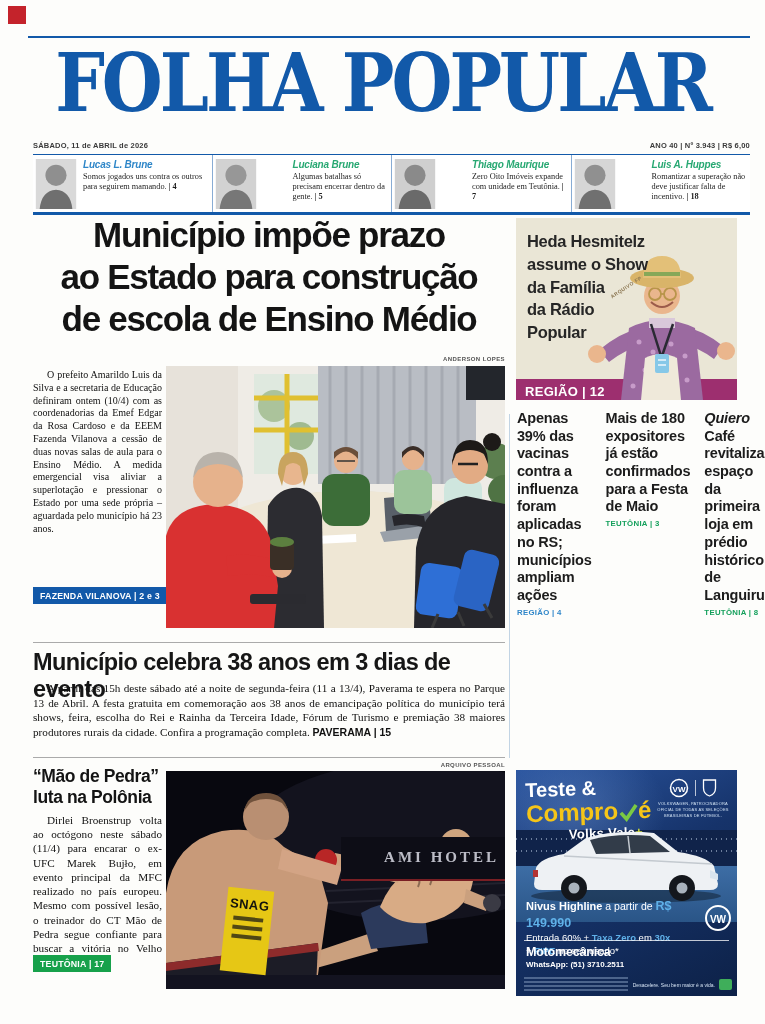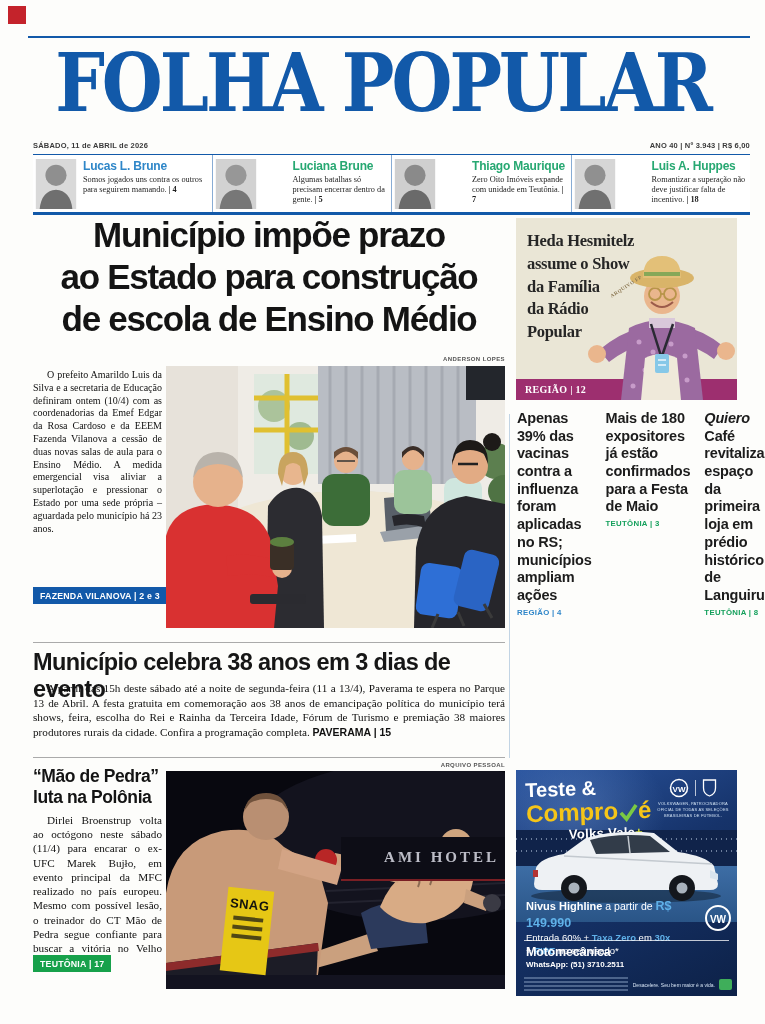--- a/index.html
+++ b/index.html
@@ -16,21 +16,21 @@
             transform:scaleY(1.14);transform-origin:top;}
   #dateline{left:33px;top:141px;width:717px;display:flex;justify-content:space-between;
             font-size:7.5px;font-weight:bold;color:#3a3a3a;letter-spacing:.2px;}
 
   
   #colstrip{left:33px;top:154px;width:717px;height:57px;border-top:1.5px solid #1259a9;
             border-bottom:3px solid #1259a9;display:flex;background:#fff;}
   .colcell{flex:1;display:flex;gap:6px;padding:3px 4px 3px 2px;overflow:hidden;}
   .colcell+.colcell{border-left:1px solid rgba(18,89,169,.5);gap:36px;}
   .colphoto{width:42px;height:50px;flex:0 0 42px;margin-top:1px;}
-  .colname{font-size:12px;font-weight:bold;margin:1px 0 2px 0;letter-spacing:-.2px;}
+  .colname{font-size:10px;font-weight:bold;margin:1px 0 2px 0;letter-spacing:-.2px;font-style:italic;}
   .colname.blue{color:#2e86c8;} .colname.green{color:#27a872;}
   .colblurb{font-family:"Liberation Serif",serif;font-size:8.3px;line-height:1.22;color:#1d1d1d;}
   .colblurb b{font-weight:bold;}
 
   
   #lead-headline{left:33px;top:214px;width:472px;text-align:center;font-size:35px;font-weight:bold;
                  letter-spacing:-1.3px;line-height:1.2;color:#141414;white-space:pre-line;}
   .photo-credit{font-size:6px;font-weight:bold;color:#555;letter-spacing:.4px;text-align:right;}
   #credit1{left:305px;top:356px;width:200px;}
   #lead-body{left:33px;top:369px;width:129px;font-size:10px;line-height:1.28;text-align:justify;
@@ -62,25 +62,25 @@
   #banner-strip{position:absolute;left:175px;top:66px;width:164px;height:42px;background:#0d0d16;
                 border-bottom:2px solid #7a1f24;}
   #banner-text{position:absolute;right:6px;top:12px;font-family:"Liberation Serif",serif;
                font-weight:bold;font-size:15px;color:#cfd0da;letter-spacing:3px;opacity:.9;}
   #sponsor-box{position:absolute;left:58px;top:118px;width:46px;height:76px;background:#e6c715;
                transform:rotate(6deg);display:flex;flex-direction:column;align-items:center;padding-top:8px;}
   #sponsor-text{font-size:13px;font-weight:bold;color:#12120e;letter-spacing:.5px;}
   .sponsor-bar{width:30px;height:4px;background:#1d1c14;margin-top:5px;opacity:.75;}
 
   
-  #feature-box{left:516px;top:218px;width:221px;height:182px;background:#eae6d6;overflow:hidden;font-family:Liberation Serif, serif;}
+  #feature-box{left:516px;top:218px;width:221px;height:182px;background:#eae6d6;overflow:hidden;}
   #feature-headline{position:absolute;left:11px;top:12px;width:125px;font-size:16.5px;font-weight:bold;
                     color:#262626;line-height:1.38;letter-spacing:-.3px;white-space:pre-line;z-index:3;}
   #feature-bar{position:absolute;left:0;right:0;bottom:0;height:21px;background:#9d2f6f;z-index:1;}
-  #feature-bar span{position:absolute;left:9px;top:5px;color:#fff;font-size:10px;font-weight:bold;letter-spacing:.3px;}
+  #feature-bar span{position:absolute;left:9px;top:5px;color:#fff;font-size:13px;font-weight:bold;letter-spacing:.3px;}
   #feature-fig{position:absolute;right:-4px;bottom:0;width:160px;height:168px;z-index:2;}
   #feature-credit{position:absolute;left:92px;top:66px;transform:rotate(-33deg);font-size:5px;
                   color:#8a7550;letter-spacing:.5px;z-index:4;font-weight:bold;}
 
   
   #side-rule{left:509px;top:414px;width:1px;height:344px;background:#c2d4e4;}
   #side-list{left:517px;top:410px;width:221px;display:flex;flex-direction:row;gap:14px;}
   .side-head{font-size:14.5px;font-weight:bold;line-height:1.22;color:#1c1c1c;letter-spacing:-.2px;}
   .side-head i{font-style:italic;}
   .kicker{margin-top:3px;font-size:7.8px;font-weight:bold;letter-spacing:.3px;}

